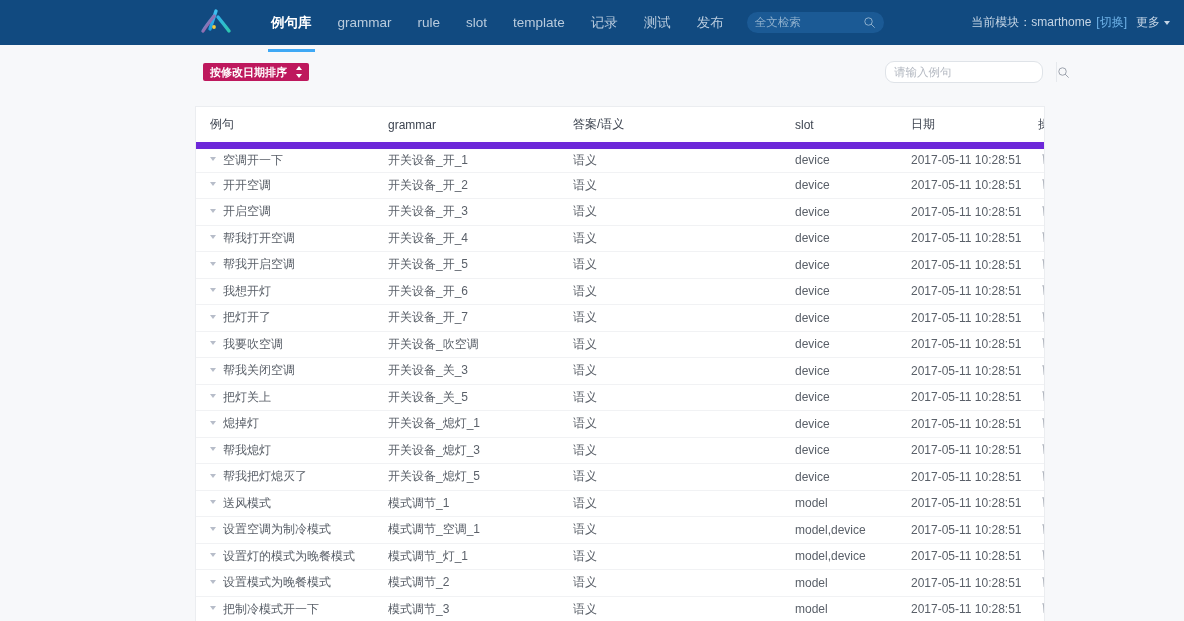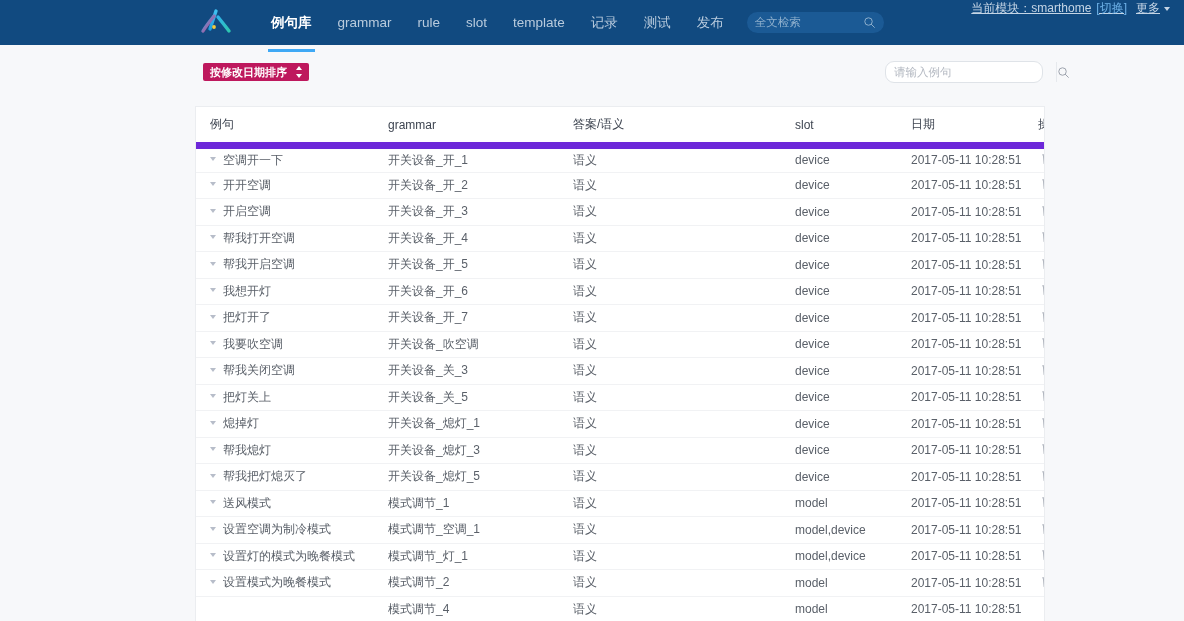--- a/index.html
+++ b/index.html
@@ -61,25 +61,24 @@
     flex: 1;
     color: #8fb0cd;
     font-size: 11.5px;
     line-height: 21px;
     white-space: nowrap;
     overflow: hidden;
   }
   .header-right {
     position: absolute;
     right: 14px; top: 0; height: 45px;
-    display: flex; 
+    display: flex; align-items: center;
     color: #c5d5e5;
     font-size: 12px;
     white-space: nowrap;
-    text-decoration: underline;
   }
   .header-right .switch-link { color: #6fb3e8; margin: 0 5px; cursor: pointer; }
   .header-right .more { margin-left: 4px; cursor: pointer; }
   .caret-dn {
     display: inline-block;
     width: 0; height: 0;
     border-left: 3.5px solid transparent;
     border-right: 3.5px solid transparent;
     border-top: 4px solid #c5d5e5;
     margin-left: 4px;
@@ -556,20 +555,34 @@
             <td>2017-05-11 10:28:51</td>
             <td class="act-cell"><span class="trash"><svg width="11" height="13" viewBox="0 0 12 14">
                   <path d="M1.5 3.5 h9 l-0.8 9.2 a0.9 0.9 0 0 1 -0.9 0.8 h-5.6 a0.9 0.9 0 0 1 -0.9 -0.8 z" fill="none" stroke="#a9aeb8" stroke-width="1"></path>
                   <line x1="0.6" y1="3" x2="11.4" y2="3" stroke="#a9aeb8" stroke-width="1" stroke-linecap="round"></line>
                   <path d="M4.2 3 v-1.4 a0.7 0.7 0 0 1 0.7 -0.7 h2.2 a0.7 0.7 0 0 1 0.7 0.7 V3" fill="none" stroke="#a9aeb8" stroke-width="1"></path>
                   <line x1="4.4" y1="5.6" x2="4.6" y2="11.2" stroke="#a9aeb8" stroke-width="0.9"></line>
                   <line x1="7.6" y1="5.6" x2="7.4" y2="11.2" stroke="#a9aeb8" stroke-width="0.9"></line>
                 </svg></span></td>
           </tr>
           <tr>
+            <td><i class="row-caret"></i><span class="cell-text">把制冷模式开一下</span></td>
+            <td>模式调节_3</td>
+            <td>语义</td>
+            <td>model</td>
+            <td>2017-05-11 10:28:51</td>
+            <td class="act-cell"><span class="trash"><svg width="11" height="13" viewBox="0 0 12 14">
+                  <path d="M1.5 3.5 h9 l-0.8 9.2 a0.9 0.9 0 0 1 -0.9 0.8 h-5.6 a0.9 0.9 0 0 1 -0.9 -0.8 z" fill="none" stroke="#a9aeb8" stroke-width="1"></path>
+                  <line x1="0.6" y1="3" x2="11.4" y2="3" stroke="#a9aeb8" stroke-width="1" stroke-linecap="round"></line>
+                  <path d="M4.2 3 v-1.4 a0.7 0.7 0 0 1 0.7 -0.7 h2.2 a0.7 0.7 0 0 1 0.7 0.7 V3" fill="none" stroke="#a9aeb8" stroke-width="1"></path>
+                  <line x1="4.4" y1="5.6" x2="4.6" y2="11.2" stroke="#a9aeb8" stroke-width="0.9"></line>
+                  <line x1="7.6" y1="5.6" x2="7.4" y2="11.2" stroke="#a9aeb8" stroke-width="0.9"></line>
+                </svg></span></td>
+          </tr>
+          <tr>
             <td></td>
             <td>模式调节_4</td>
             <td>语义</td>
             <td>model</td>
             <td>2017-05-11 10:28:51</td>
             <td class="act-cell"></td>
           </tr>
         </tbody>
     </table>
   </div>

